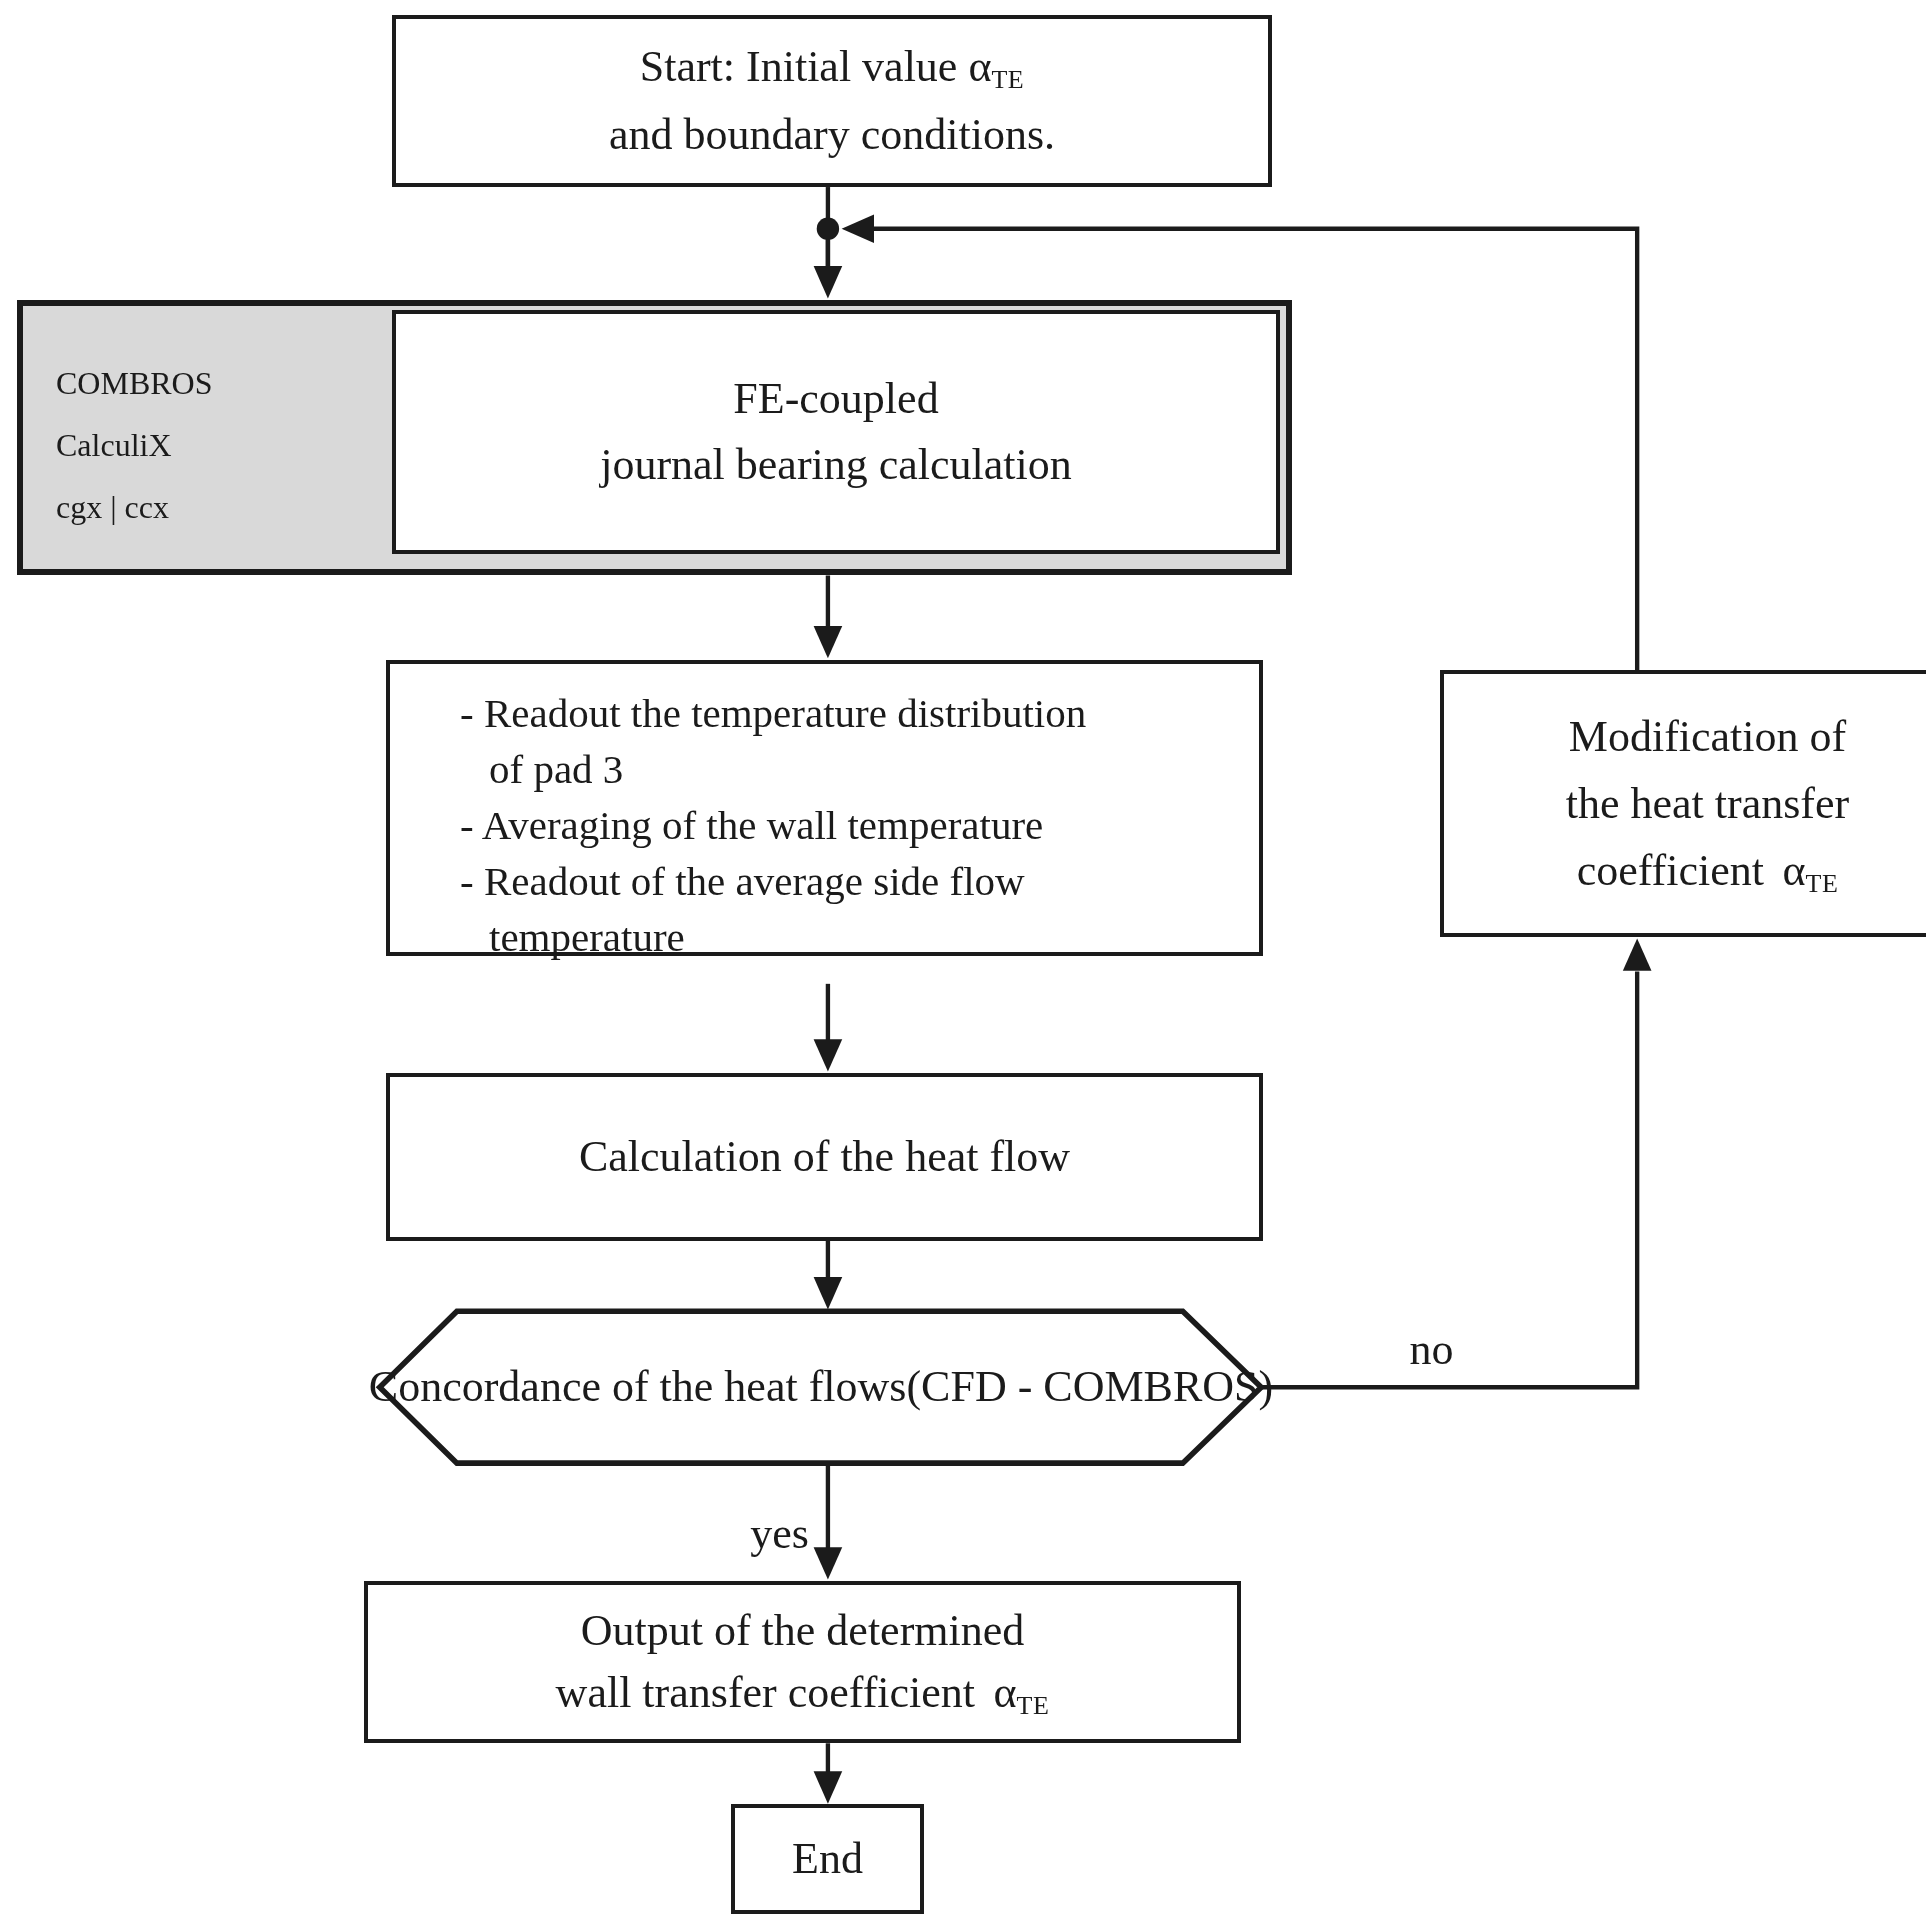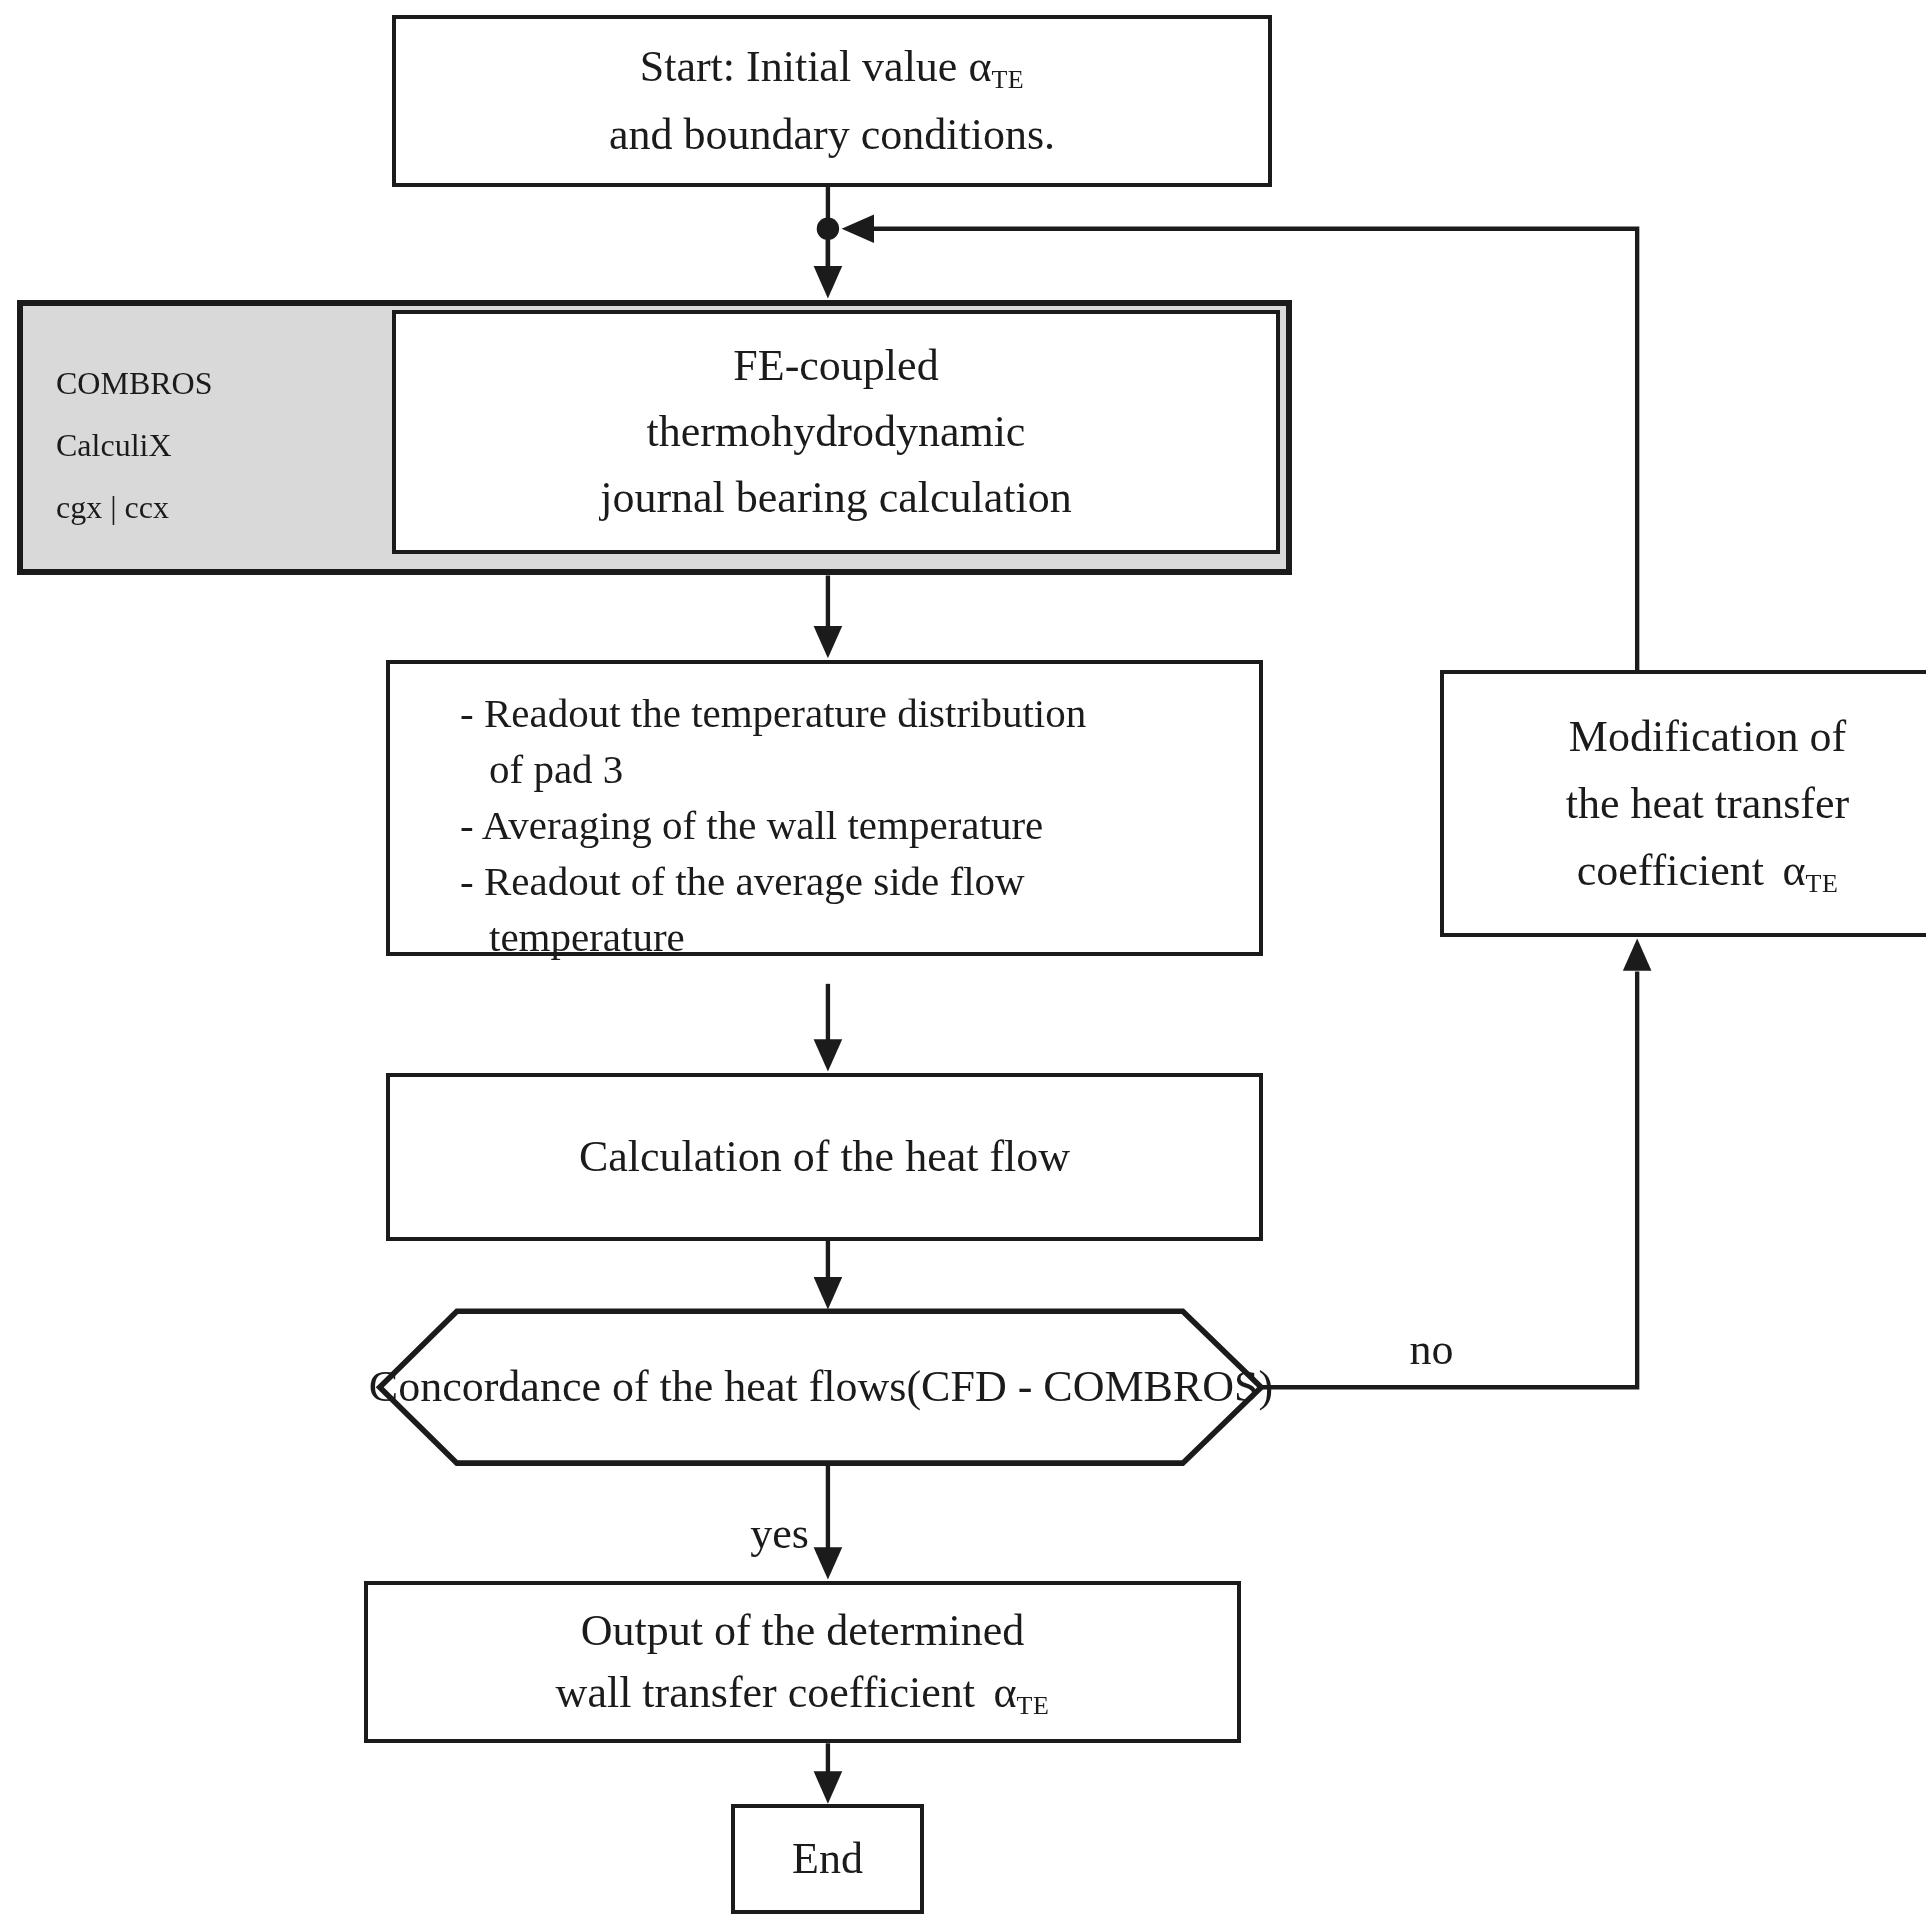--- a/index.html
+++ b/index.html
@@ -82,21 +82,20 @@
   <div class="box" id="group-box"></div>
 
   <div id="group-label">
     <div class="tline">COMBROS</div>
     <div class="tline">CalculiX</div>
     <div class="tline">cgx | ccx</div>
   </div>
 
   <div class="box" id="fe-box">
     <div class="tline">FE-coupled</div>
-    <div class="tline">thermohydrodynamic</div>
     <div class="tline">journal bearing calculation</div>
   </div>
 
   <div class="box" id="readout-box">
     <div class="tline">- Readout the temperature distribution</div>
     <div class="tline readout-cont">of pad 3</div>
     <div class="tline">- Averaging of the wall temperature</div>
     <div class="tline">- Readout of the average side flow</div>
     <div class="tline readout-cont">temperature</div>
   </div>

